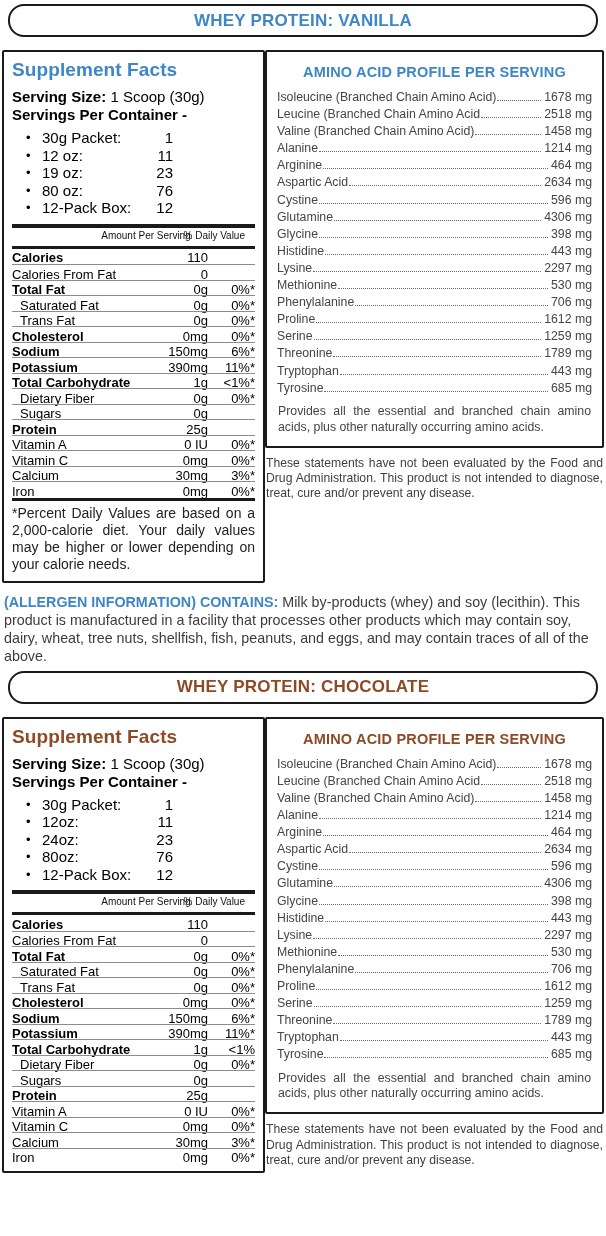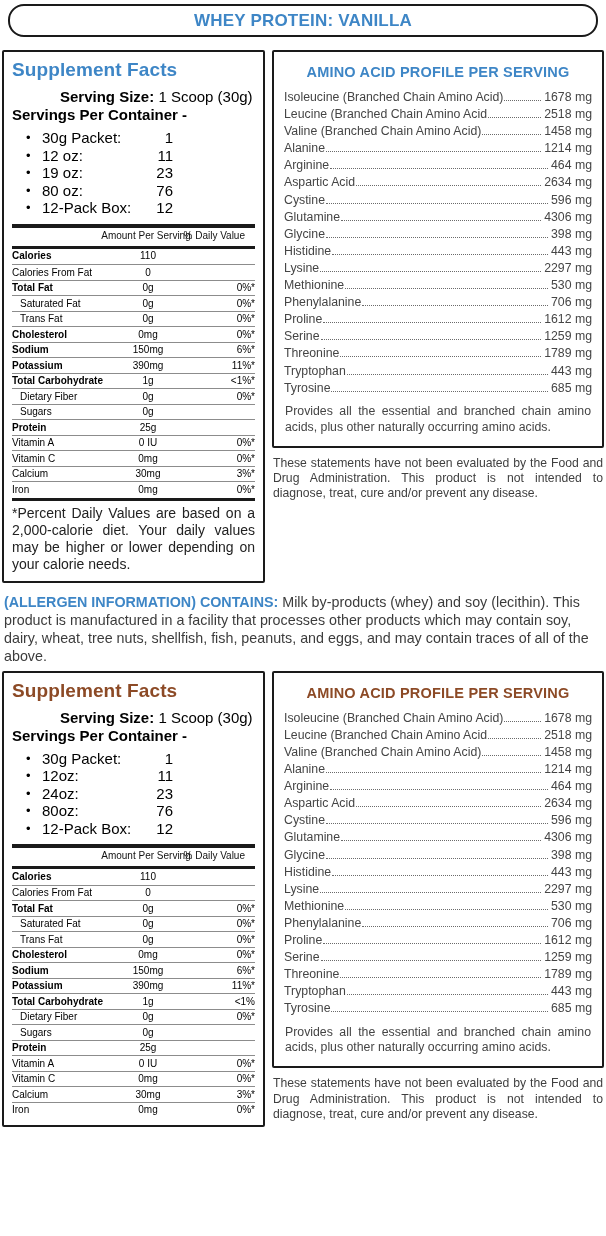--- a/index.html
+++ b/index.html
@@ -22,63 +22,63 @@
     align-items: center;
     justify-content: center;
   }
   .banner .banner-title {
     font-size: 17px;
     font-weight: bold;
     letter-spacing: 0.2px;
     color: var(--accent);
   }
 
-  .panels { display: flex; align-items: flex-start; gap: 7px; }
+  .panels { display: flex; align-items: flex-start; }
 
   
   .sf-panel {
     width: 263px;
     flex: 0 0 263px;
     border: 2px solid #1a1a1a;
     border-radius: 2px;
     padding: 6px 8px 8px;
     background: #fff;
   }
   .sf-title {
     font-size: 19px;
     font-weight: bold;
     color: var(--accent);
     margin: 1px 0 7px;
     letter-spacing: 0.1px;
   }
-  .serving-line { font-size: 15px; line-height: 1.2; margin-left: 48px; }
+  .serving-line { font-size: 15px; line-height: 1.2; }
   .serving-line .b { font-weight: bold; }
   .servings-label { font-size: 15px; font-weight: bold; line-height: 1.2; }
   ul.container-options { list-style: none; margin: 5px 0 7px 14px; }
   ul.container-options li {
     display: flex;
     font-size: 15px;
     line-height: 17.5px;
   }
   ul.container-options .bullet { width: 16px; font-size: 13px; }
   ul.container-options .opt-label { min-width: 101px; }
   ul.container-options .opt-value { width: 30px; text-align: right; }
 
   .bar { height: 4px; background: #1a1a1a; margin: 2px 0; }
   .col-headers { position: relative; height: 16px; font-size: 10px; color: #111; }
   .ch-amount { position: absolute; left: 64px; width: 140px; text-align: center; }
   .ch-dv { position: absolute; right: 10px; }
   .rule { height: 3px; background: #1a1a1a; }
 
-  .nutrition-rows { font-size: 10px; }
+  .nutrition-rows { font-size: 13px; }
   .nrow { position: relative; height: 15.5px; padding-top: 1.5px; border-top: 1px solid #8c8c8c; white-space: nowrap; }
   .nrow:first-child { border-top: none; }
   .nrow .nname.b { font-weight: bold; }
   .nrow.indent .nname { padding-left: 8px; }
-  .nrow .namt { position: absolute; left: 84px; width: 104px; text-align: center; }
+  .nrow .namt { position: absolute; left: 92px; width: 104px; text-align: right; }
   .nrow .ndv { position: absolute; right: 0; }
 
   .footnote {
     border-top: 3px solid #1a1a1a;
     margin-top: 1px;
     padding-top: 4px;
     font-size: 14px;
     line-height: 1.22;
     text-align: justify;
     color: #222;
@@ -296,20 +296,23 @@
         </div>
         <p class="fda-note">These statements have not been evaluated by the Food and Drug Administration. This product is not intended to diagnose, treat, cure and/or prevent any disease.</p>
       </div>
     </div>
     <div class="info-paragraphs">
         <p class="info"><span class="plabel">(ALLERGEN INFORMATION) CONTAINS: </span><span class="ptext">Milk by-products (whey) and soy (lecithin). This product is manufactured in a facility that processes other products which may contain soy, dairy, wheat, tree nuts, shellfish, fish, peanuts, and eggs, and may contain traces of all of the above.</span></p>
       </div>
   </section>
 
   <section class="flavor-section" style="--accent: #8C4A26;">
+    <div class="banner">
+      <span class="banner-title">WHEY PROTEIN: CHOCOLATE</span>
+    </div>
     <div class="panels">
       <div class="sf-panel">
         <div class="sf-title">Supplement Facts</div>
         <div class="serving-line">
           <span class="b">Serving Size:</span>
           <span>1 Scoop (30g)</span>
         </div>
         <div class="servings-label">Servings Per Container -</div>
         <ul class="container-options">
             <li>

